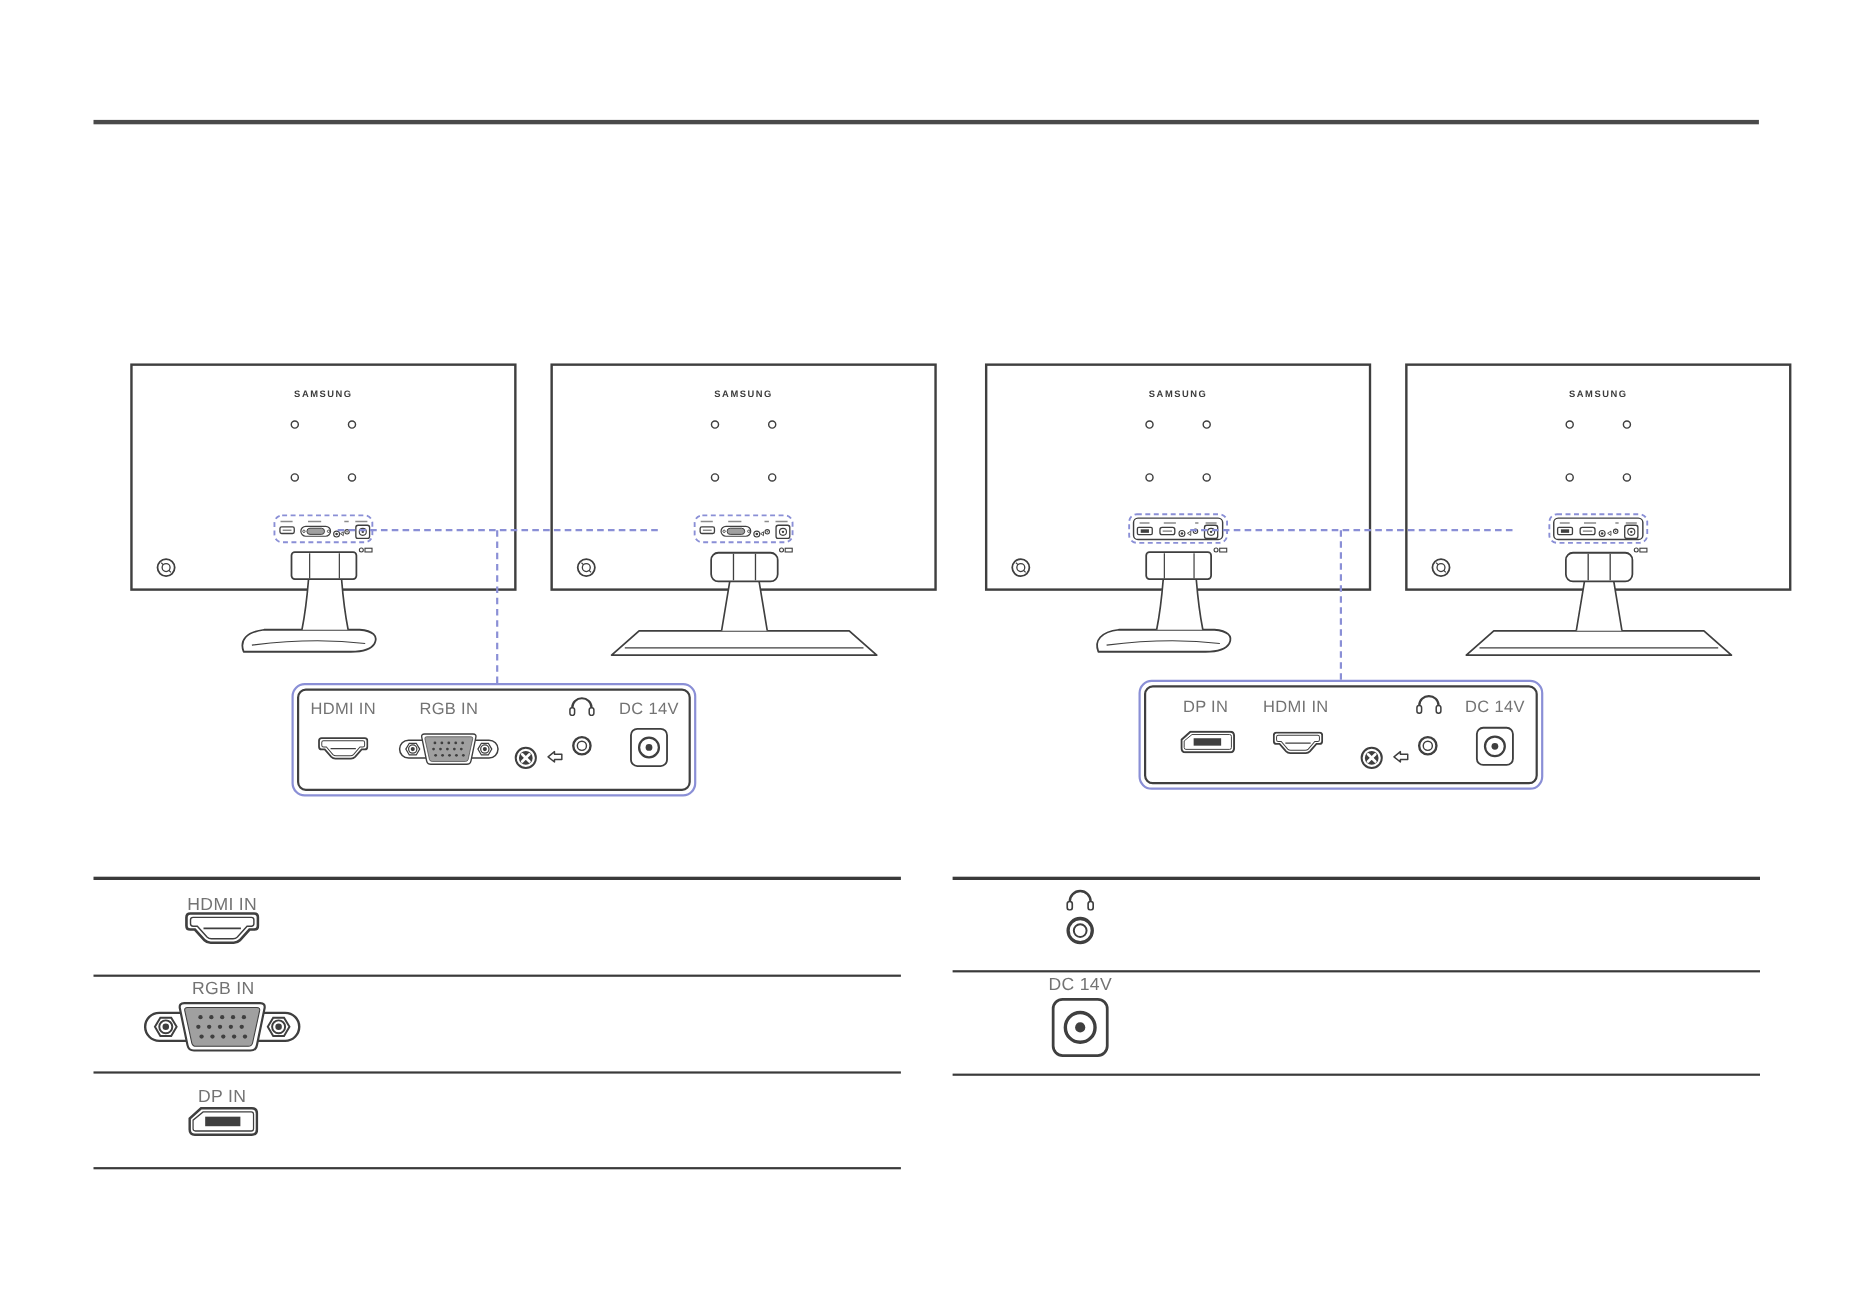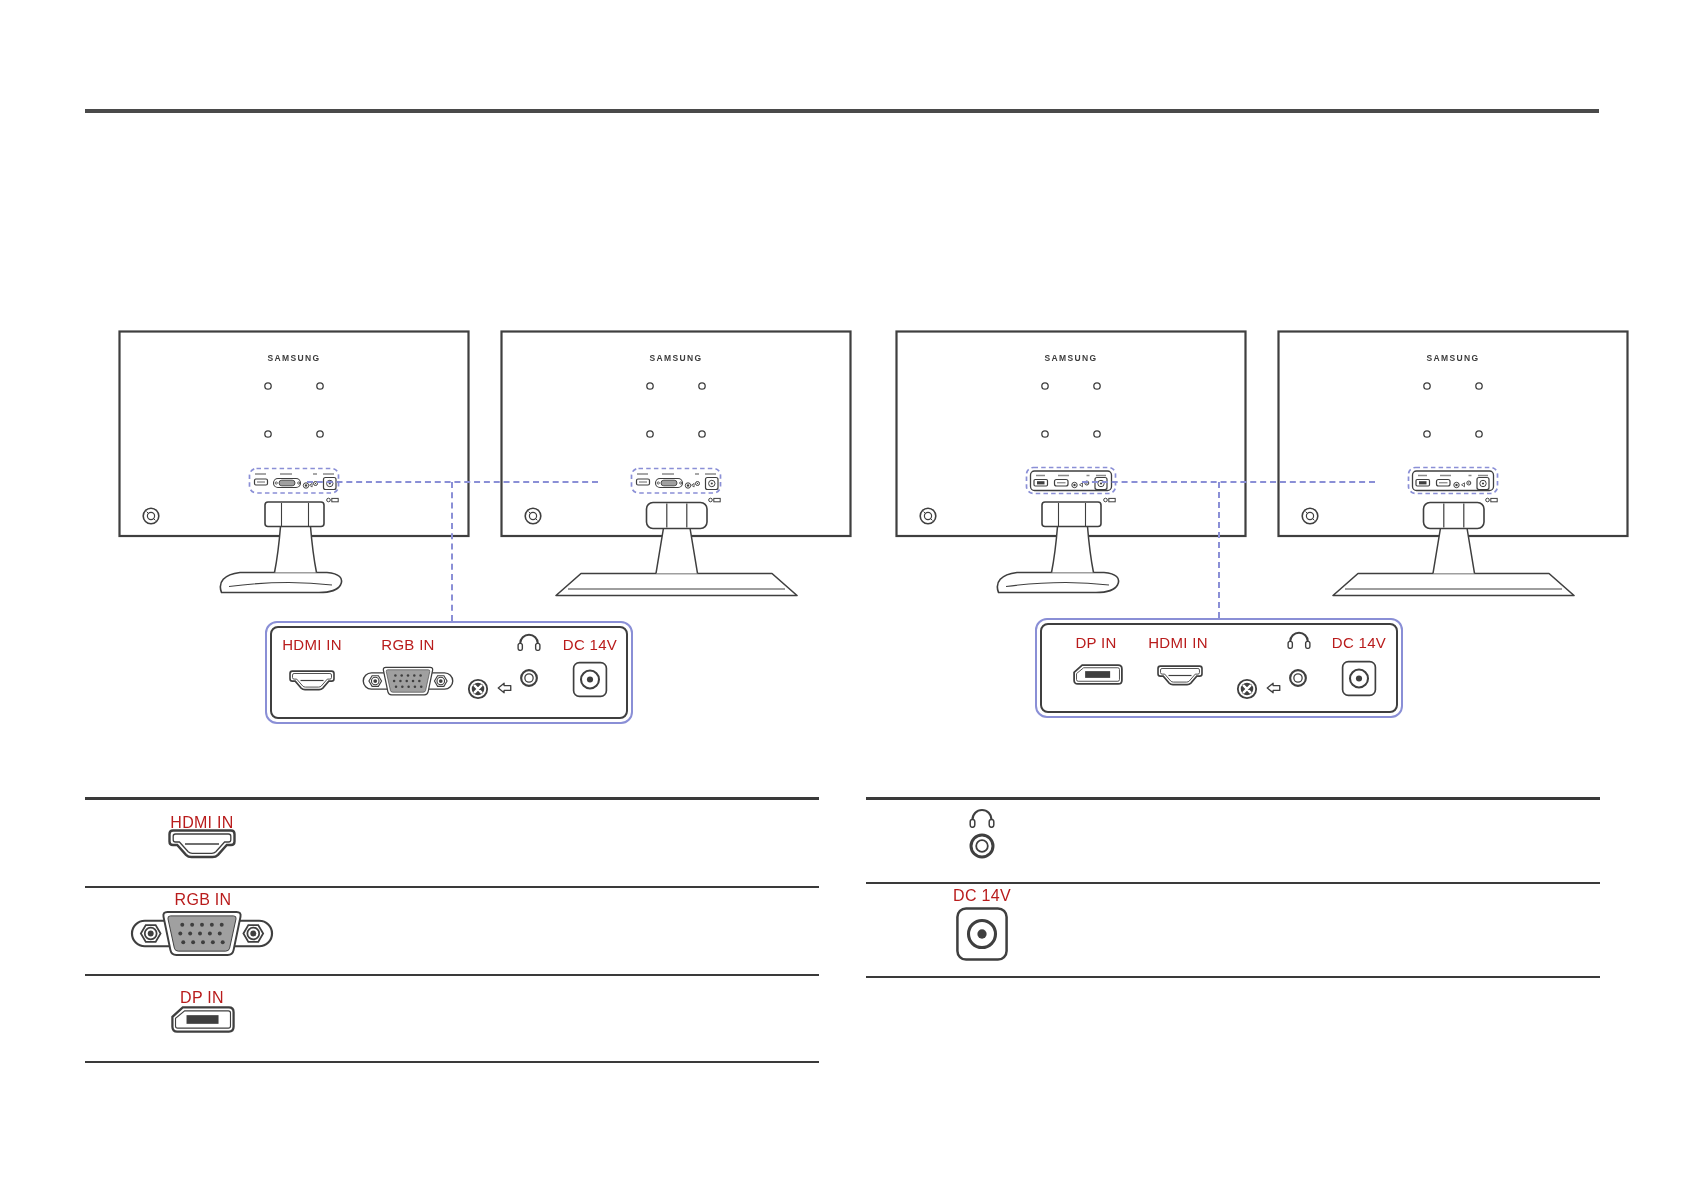--- a/index.html
+++ b/index.html
@@ -4,21 +4,21 @@
 <style>
   html,body{margin:0;padding:0;background:#fff;}
   .page{position:relative;width:1684px;height:1191px;background:#ffffff;overflow:hidden;
         font-family:"Liberation Sans",sans-serif;}
   .top-rule{position:absolute;left:85px;top:109px;width:1514px;height:4px;background:#4a4a4a;}
   .monitor{position:absolute;top:330px;width:352px;height:272px;padding-left:33px;}
   .dash-h{position:absolute;border-top:2px dashed #8a8fd6;}
   .dash-v{position:absolute;border-left:2px dashed #8a8fd6;}
   .callout{position:absolute;border:2px solid #8a8fd6;border-radius:12px;background:#fff;}
   .callout-inner{position:absolute;inset:3px;border:2px solid #3f3f3f;border-radius:8px;background:#fff;}
-  .lbl{position:absolute;transform:translateX(-50%);font-size:15px;color:#b91c1c;
+  .lbl{position:absolute;transform:translateX(-50%);font-size:15px;color:#737373;
        letter-spacing:.3px;white-space:nowrap;}
   .lbl.lg{font-size:16px;}
   .tline{position:absolute;background:#3a3a3a;}
   svg.icon{position:absolute;display:block;overflow:visible;}
 </style>
 </head>
 <body>
 
 <div class="page">
 

